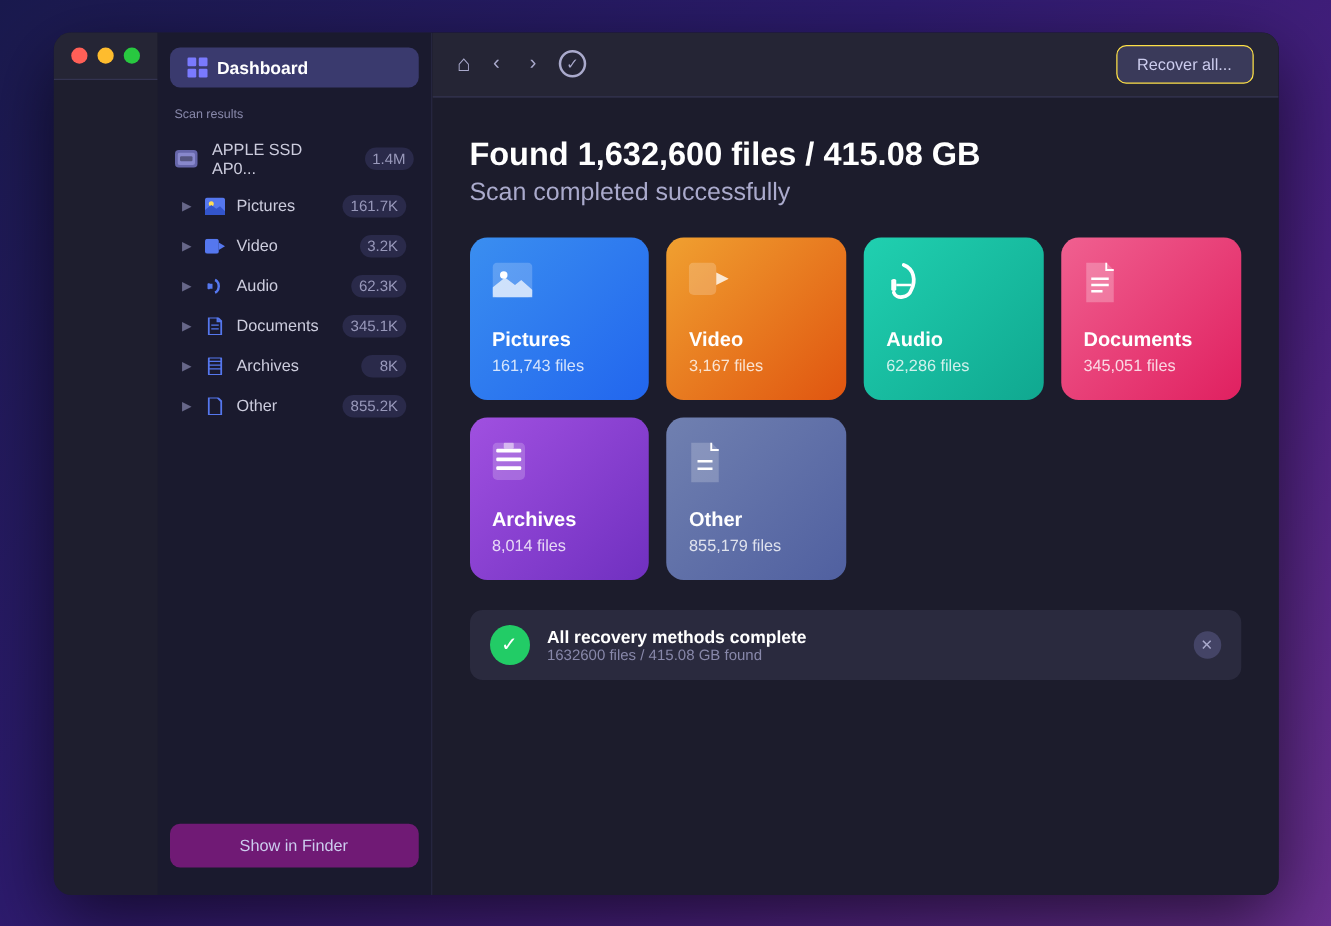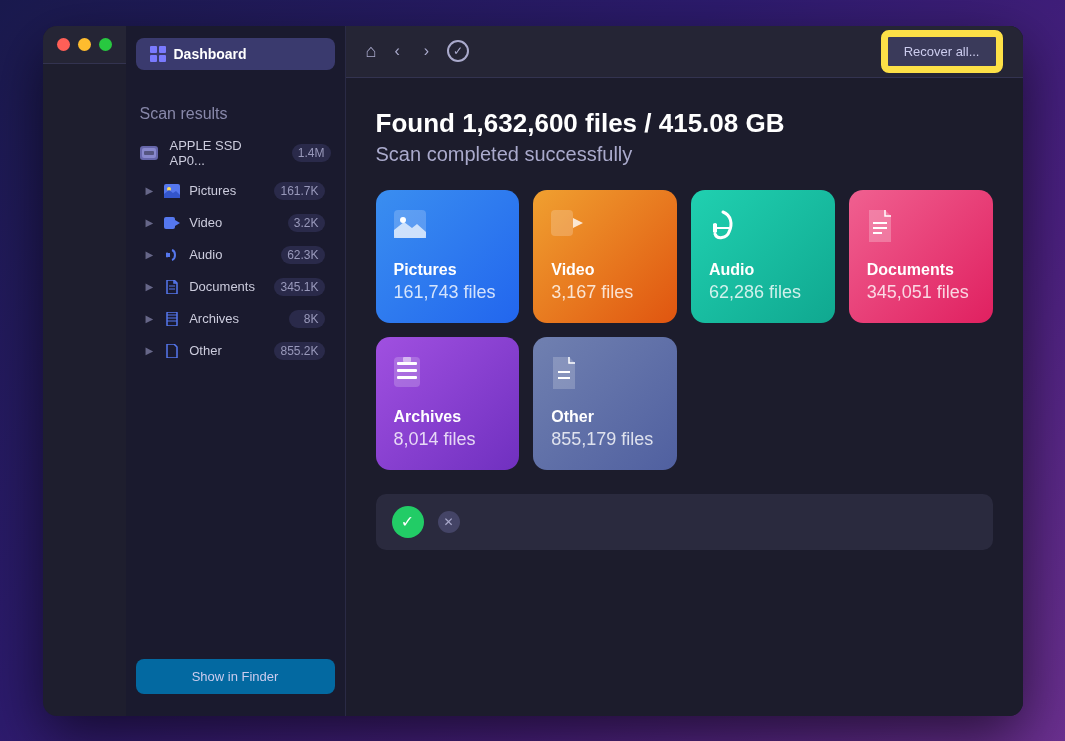--- a/index.html
+++ b/index.html
@@ -75,25 +75,24 @@
       background: #7a7aff;
       border-radius: 1px;
     }
     .sidebar-dashboard-label {
       color: #ffffff;
       font-size: 14px;
       font-weight: 600;
     }
     .scan-results-label {
       color: #8888aa;
-      font-size: 16px;
+      font-size: 10px;
       padding: 0 14px;
       margin-bottom: 8px;
       font-weight: 500;
-      margin-top: 19px;
     }
     .sidebar-item {
       display: flex;
       align-items: center;
       gap: 8px;
       padding: 7px 14px;
       cursor: pointer;
       border-radius: 6px;
       margin: 0 6px;
     }
@@ -130,21 +129,21 @@
     }
     .drive-icon {
       width: 18px; height: 14px;
       background: #6666aa;
       border-radius: 3px;
       position: relative;
       display: flex; align-items: center; justify-content: center;
     }
     .show-in-finder {
       margin: auto 10px 10px;
-      background: #0369a1;
+      background: #701a75;
       color: #ccccee;
       border: none;
       border-radius: 8px;
       padding: 10px;
       font-size: 13px;
       cursor: pointer;
       text-align: center;
       width: calc(100% - 20px);
     }
     .content-area {
@@ -182,21 +181,21 @@
       width: 22px; height: 22px;
       border-radius: 50%;
       border: 2px solid #aaaacc;
       display: flex; align-items: center; justify-content: center;
       font-size: 12px;
     }
     .toolbar-spacer { flex: 1; }
     .toolbar-recover-btn {
       background: #3a3a5a;
       color: #ccccee;
-      border: 7px solid #fde047;
+      border: 1px solid #fde047;
       border-radius: 8px;
       padding: 7px 16px;
       font-size: 13px;
       cursor: pointer;
     }
     .toolbar-review-btn {
       background: #1a6aff;
       color: #ffffff;
       border: 2px solid #4488ff;
       border-radius: 8px;
@@ -255,21 +254,21 @@
       color: rgba(255,255,255,0.9);
       margin-bottom: 12px;
     }
     .card-name {
       font-size: 16px;
       font-weight: 700;
       color: #ffffff;
       margin-bottom: 3px;
     }
     .card-count {
-      font-size: 18px;
+      font-size: 13px;
       color: rgba(255,255,255,0.8);
       font-weight: 500;
     }
     .empty-card { background: transparent; }
     .notification-bar {
       background: #2a2a3e;
       border-radius: 10px;
       padding: 12px 16px;
       display: flex;
       align-items: center;
@@ -536,18 +535,22 @@
               <div class="card-count">855,179 files</div>
             </div>
           </div>
 
           <div class="empty-card"></div>
           <div class="empty-card"></div>
         </div>
 
         <div class="notification-bar">
           <div class="notif-check">✓</div>
+          <div class="notif-text">
+            <div class="notif-title">All recovery methods complete</div>
+            <div class="notif-subtitle">1632600 files / 415.08 GB found</div>
+          </div>
           <div class="notif-close">✕</div>
         </div>
       </div>
     </div>
   </div>
 </div>
 
 </body></html>

